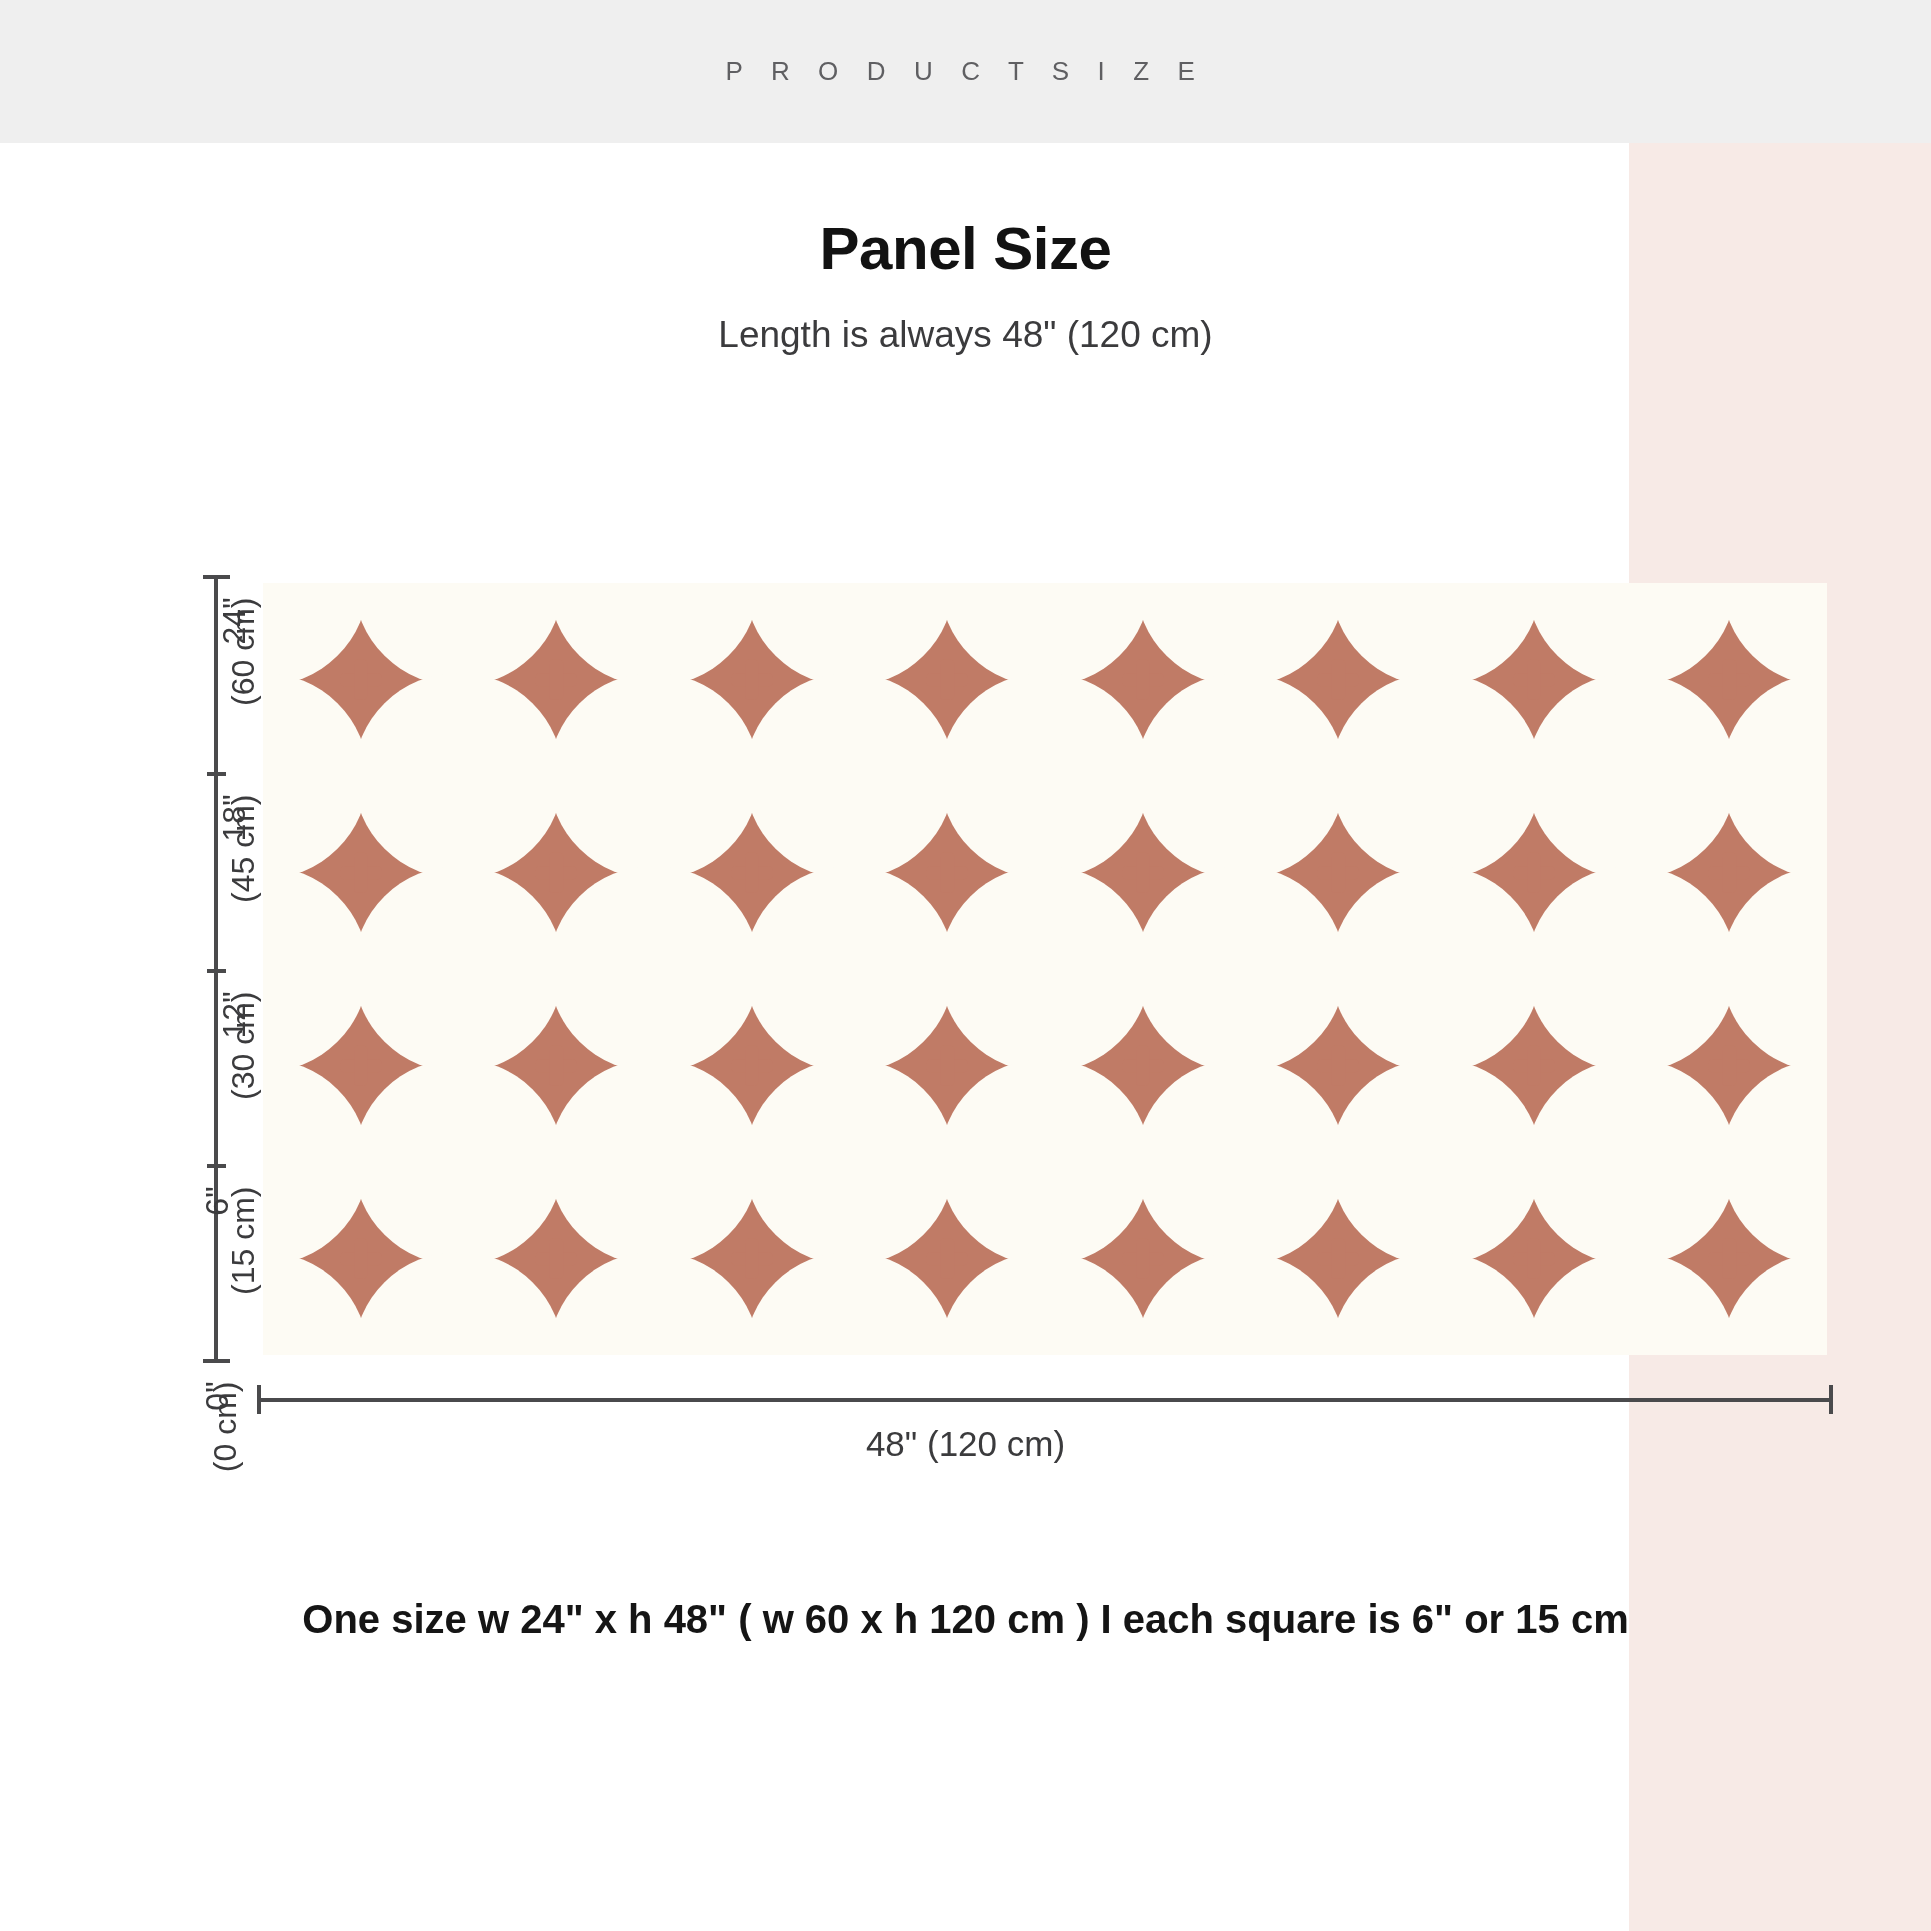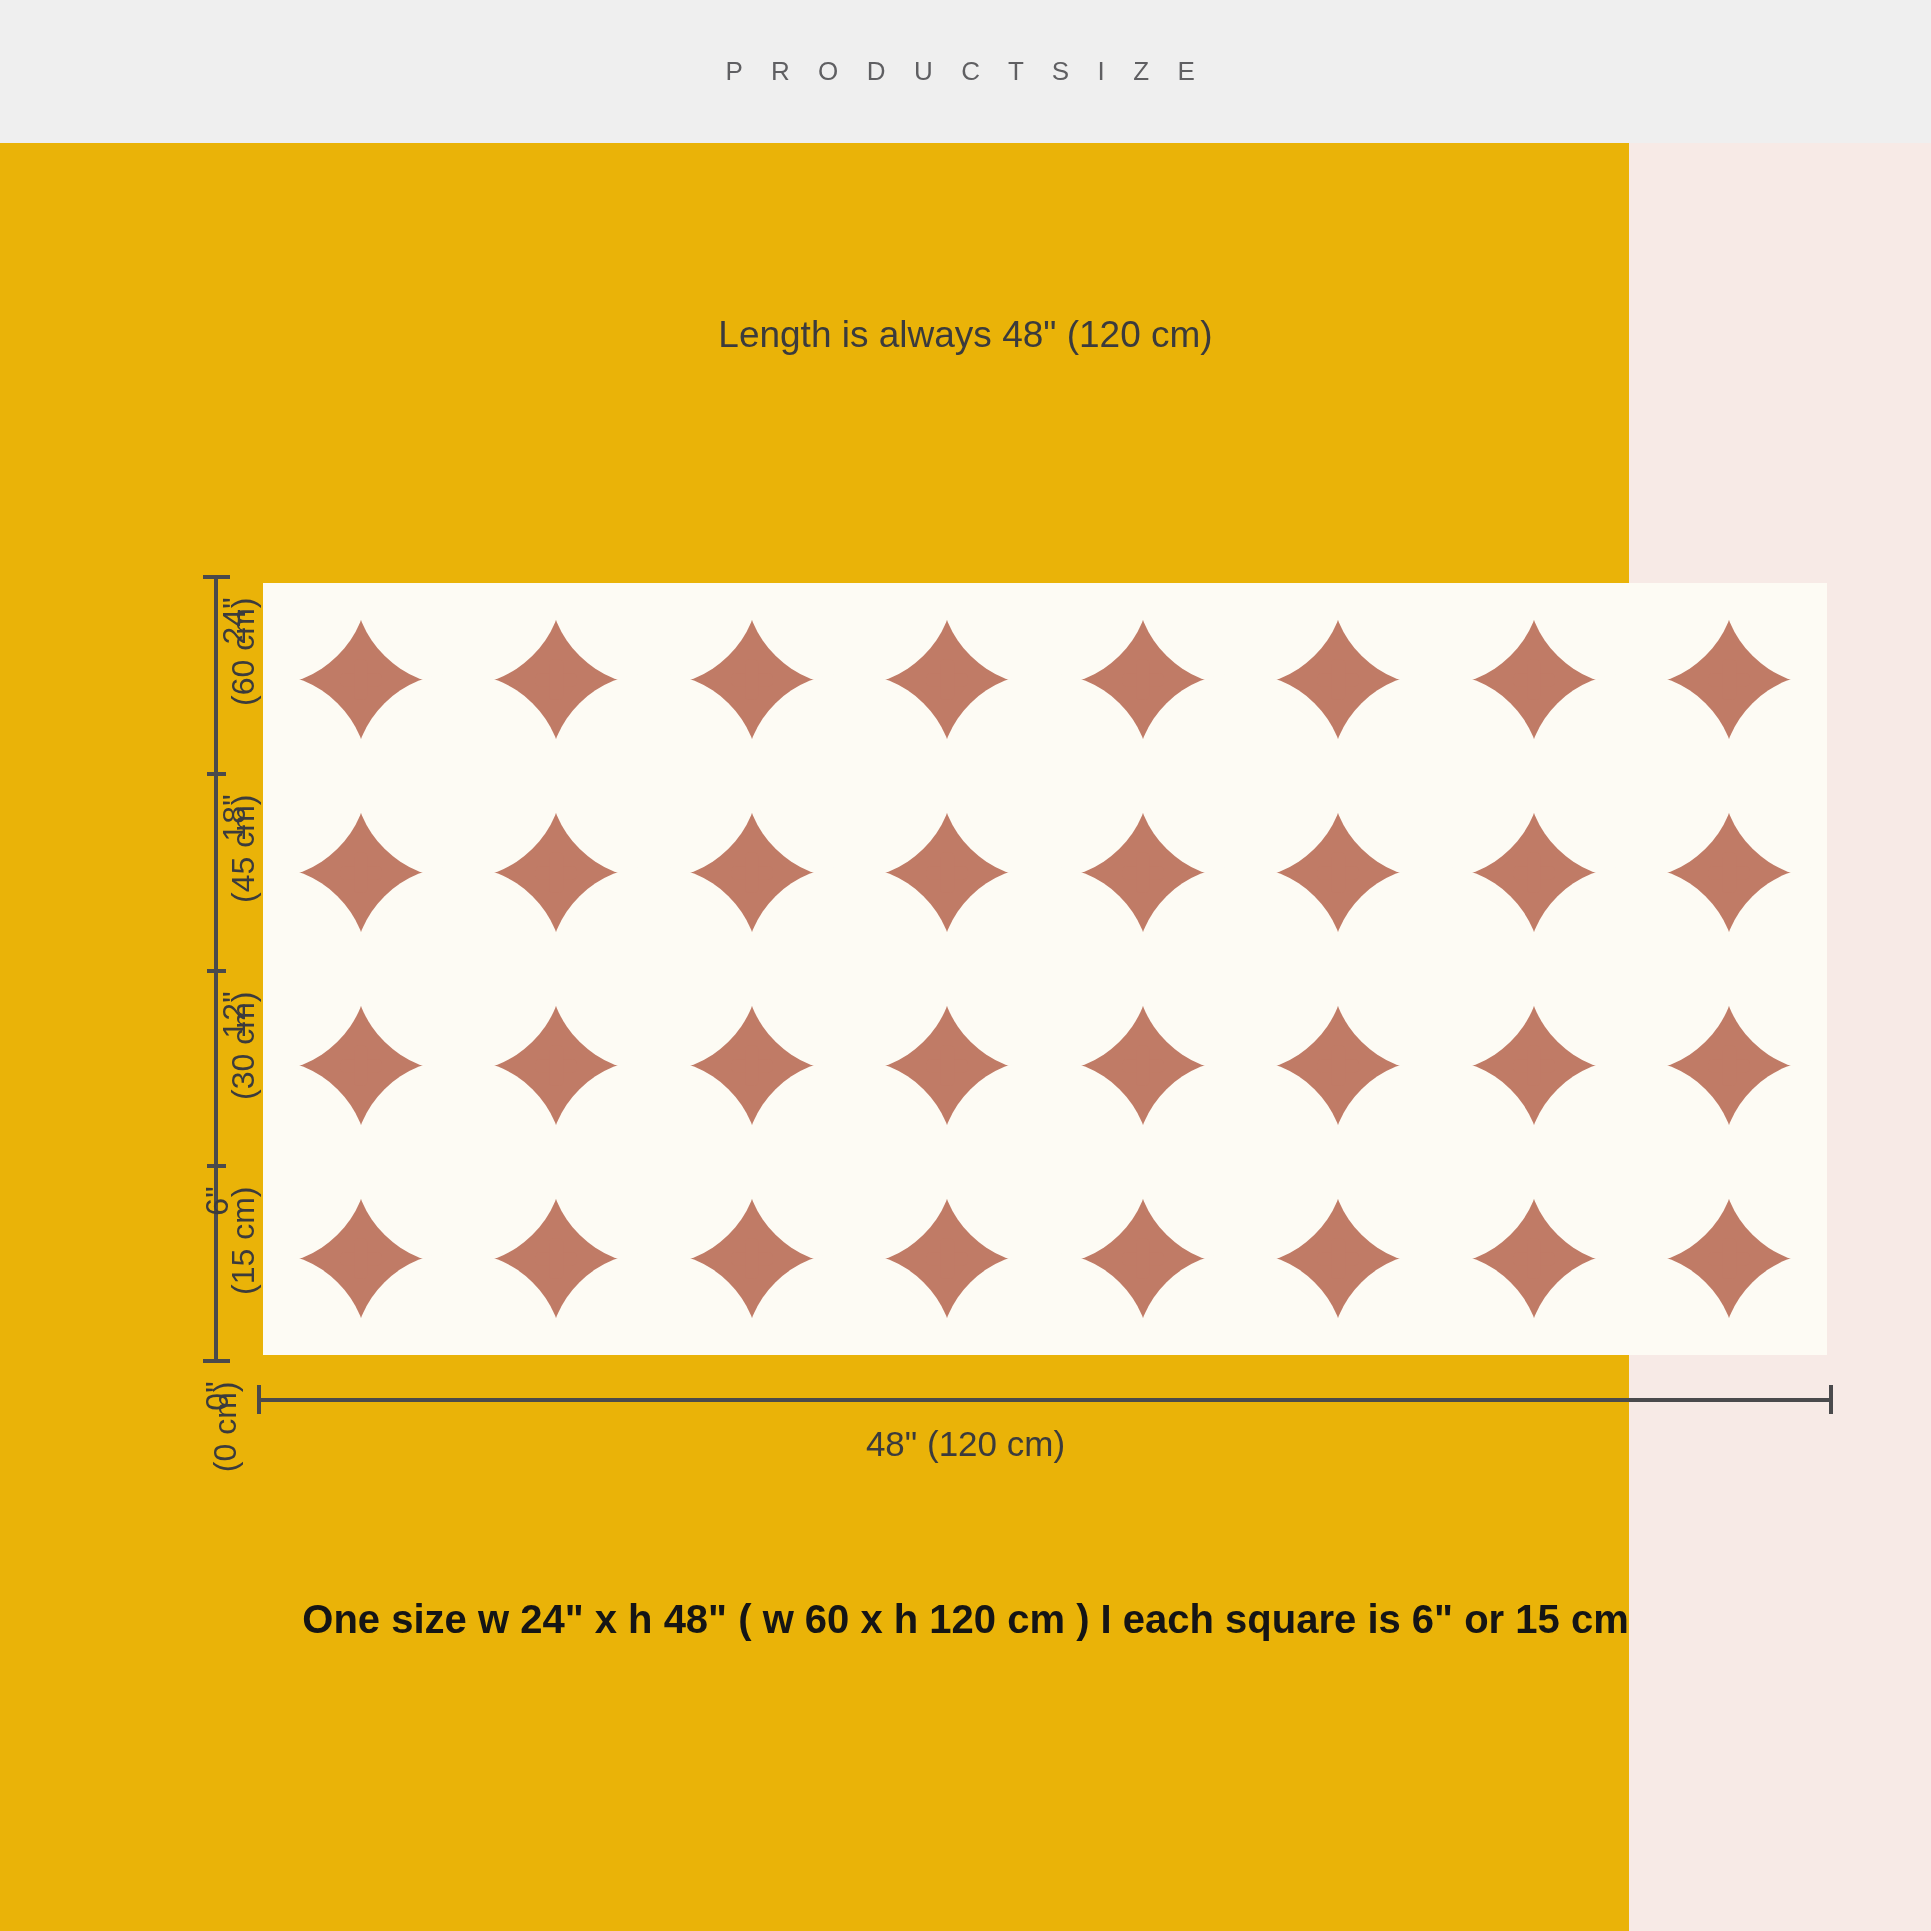--- a/index.html
+++ b/index.html
@@ -10,21 +10,21 @@
     width: 1931px;
     height: 1931px;
     background: #f7eae6;
     font-family: "Liberation Sans", sans-serif;
     overflow: hidden;
   }
   .page {
     position: relative;
     width: 1629px;
     height: 1931px;
-    background: #eab308;
+    background: #ffffff;
   }
   
   .top-strip {
     position: absolute;
     top: 0; left: 0;
     width: 1931px;
     height: 143px;
     background: #efefef;
   }
   .top-strip-label {
@@ -196,20 +196,21 @@
 </style>
 </head>
 <body>
 
 <div class="page">
 
   <div class="top-strip">
     <div class="top-strip-label">P R O D U C T   S I Z E</div>
   </div>
 
+  <div class="title">Panel Size</div>
   <div class="subtitle">Length is always 48" (120 cm)</div>
 
   <div class="panel">
     <div class="tile-grid" id="tileGrid">
         <div class="tile">
           <div class="bg"></div>
           <div class="c tl"></div>
           <div class="c tr"></div>
           <div class="c bl"></div>
           <div class="c br"></div>

